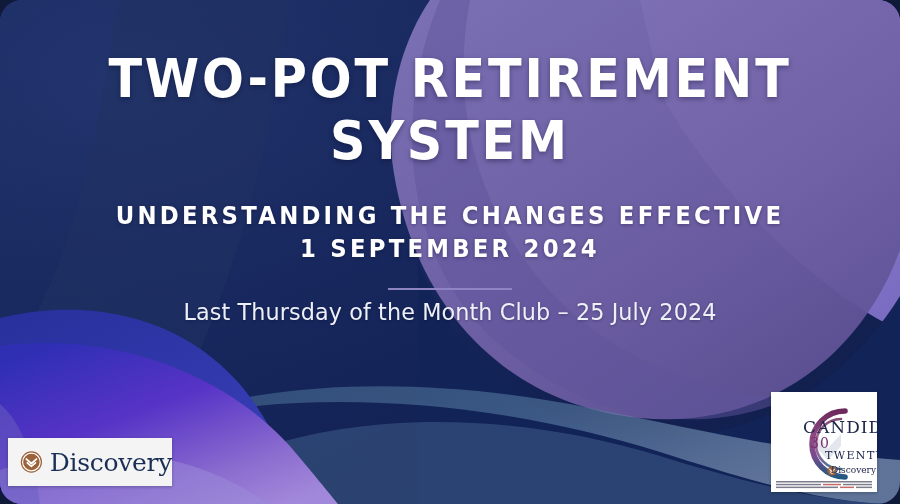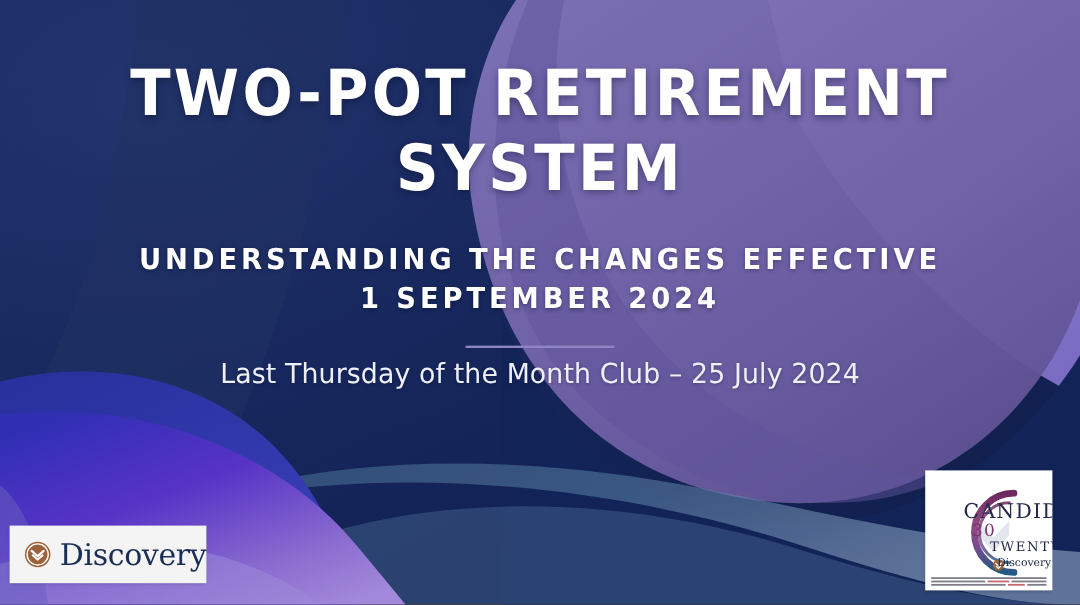--- a/index.html
+++ b/index.html
@@ -8,21 +8,22 @@
   }
   body {
     font-family: "Liberation Sans", sans-serif;
   }
 
   #slide {
     position: relative;
     width: 900px;
     height: 504px;
     overflow: hidden;
-    background: #a16207;
+    background: #4c1d95;
+    border-radius: 22px;
   }
 
   
   #bg-layer {
     position: absolute;
     inset: 0;
     width: 900px;
     height: 504px;
   }
 

